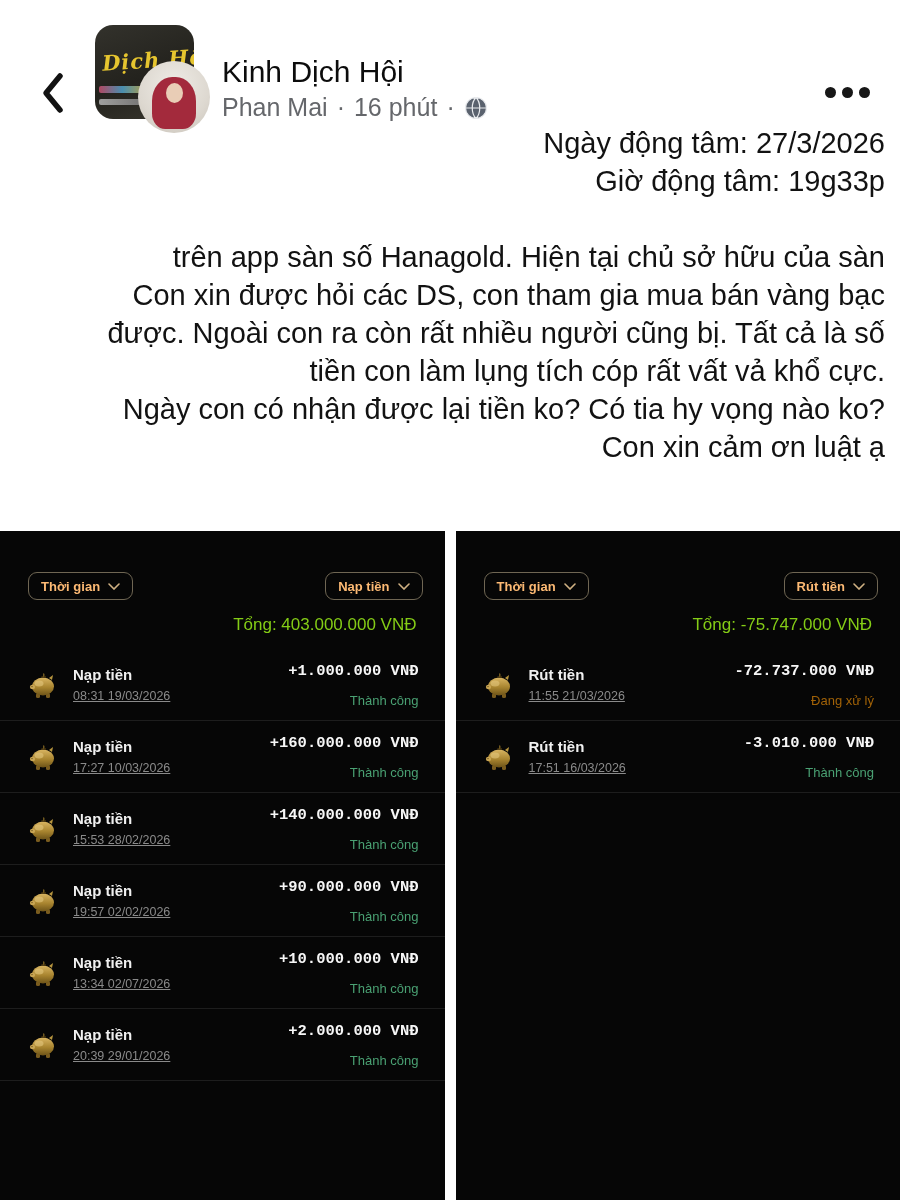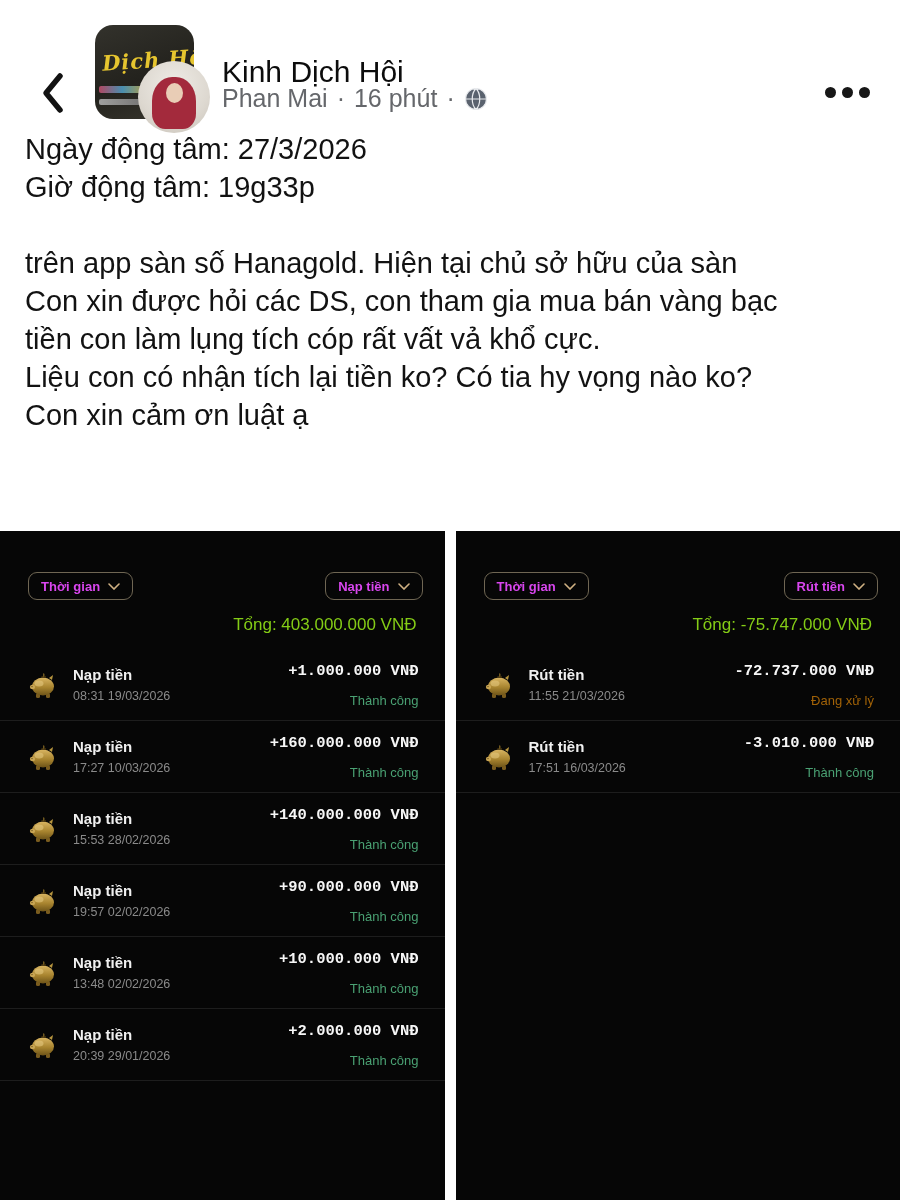--- a/index.html
+++ b/index.html
@@ -20,50 +20,50 @@
     background:linear-gradient(90deg,#c94f6e,#4fa1c9,#c9b44f,#7a5fb0); opacity:.85; }
   .avatar-strip2 { position:absolute; left:4px; bottom:14px; width:78px; height:6px; border-radius:2px;
     background:linear-gradient(90deg,#bdbdbd,#8d8d8d,#cfcfcf); opacity:.8; }
   .avatar-photo { position:absolute; left:43px; top:36px; width:72px; height:72px; border-radius:50%;
     background:radial-gradient(circle at 50% 35%,#efece6 0%,#ddd8d0 60%,#c8c2b8 100%); overflow:hidden; }
   .hoodie { position:absolute; left:14px; top:16px; width:44px; height:52px; border-radius:46% 46% 30% 30%;
     background:#a32a3c; }
   .hood-face { position:absolute; left:28px; top:22px; width:17px; height:20px; border-radius:50%;
     background:#e9cdb6; }
   .title { position:absolute; left:222px; top:35px; font-size:30px; font-weight:400; color:#0c0c0c; }
-  .subtitle { position:absolute; left:222px; top:64px; font-size:25px; color:#65676b;
+  .subtitle { position:absolute; left:222px; top:73px; font-size:25px; color:#65676b;
     display:flex; align-items:center; gap:9px; }
   .subtitle .author { color:#65676b; }
   .dot-sep { font-size:25px; color:#65676b; }
   .menu-btn { position:absolute; right:28px; top:55px; width:50px; height:34px; display:flex;
     align-items:center; justify-content:center; gap:6px; cursor:pointer; }
   .menu-btn i { width:11px; height:11px; border-radius:50%; background:#171717; display:block; }
 
   
-  .post-text { position:absolute; left:25px; top:130px; width:860px; }
+  .post-text { position:absolute; left:25px; top:124px; width:860px;text-align:right; }
   .post-text div { font-size:29px; line-height:38px; color:#121212; white-space:nowrap; min-height:38px; }
 
   
   .attachments { position:absolute; left:0; top:531px; width:900px; height:669px;
     display:flex; gap:11px; background:#ffffff; }
   .panel { position:relative; background:#060606; height:669px; flex:1 1 0; overflow:hidden; }
   .panel-filters { position:absolute; top:41px; left:28px; right:22px; display:flex;
     justify-content:space-between; align-items:center; }
   .pill { display:inline-flex; align-items:center; gap:8px; height:28px; padding:0 12px;
-    border:1px solid #6f6653; border-radius:9px; background:transparent; color:#d946ef;
+    border:1px solid #6f6653; border-radius:9px; background:transparent; color:#fdba74;
     font-size:13px; font-weight:700; cursor:pointer; font-family:"Liberation Sans", sans-serif; }
   .pill svg { display:block; }
   .panel-total { position:absolute; top:84px; right:28px; color:#84cc16; font-size:17px; }
   .txn-list { position:absolute; top:118px; left:0; right:0; }
   .txn-row { display:flex; align-items:center; height:72px; padding:0 26px; cursor:pointer; }
   .txn-row + .txn-row, .txn-row:first-child { border-bottom:1px solid #1d1d1d; }
   .piggy { width:34px; height:34px; flex:0 0 auto; display:flex; align-items:center; justify-content:center; }
   .txn-left { margin-left:13px; }
   .txn-title { color:#f0f0f0; font-size:15px; font-weight:700; }
-  .txn-date { color:#8a8a8a; font-size:12.5px; margin-top:6px; }
+  .txn-date { color:#8a8a8a; font-size:12.5px; margin-top:6px;text-decoration:underline; }
   .txn-right { margin-left:auto; text-align:right; }
   .txn-amount { color:#f6f6f6; font-size:15.5px; font-weight:700;font-family:Liberation Mono, monospace; }
   .txn-status { font-size:13px; margin-top:13px; }
   .txn-status.success { color:#4aa173; }
   .txn-status.pending { color:#a16207;text-align:right; }
 </style>
 </head>
 <body>
 
 <div class="screen">
@@ -106,22 +106,23 @@
       <i></i>
     </div>
   </div>
 
   <div class="post-text">
     <div>Ngày động tâm: 27/3/2026</div>
     <div>Giờ động tâm: 19g33p</div>
     <div></div>
     <div>trên app sàn số Hanagold. Hiện tại chủ sở hữu của sàn</div>
     <div>Con xin được hỏi các DS, con tham gia mua bán vàng bạc</div>
+    <div>được. Ngoài con ra còn rất nhiều người cũng bị. Tất cả là số</div>
     <div>tiền con làm lụng tích cóp rất vất vả khổ cực.</div>
-    <div>Liệu con có nhận tích lại tiền ko? Có tia hy vọng nào ko?</div>
+    <div>Ngày con có nhận được lại tiền ko? Có tia hy vọng nào ko?</div>
     <div>Con xin cảm ơn luật ạ</div>
   </div>
 
   <div class="attachments">
 
     <div class="panel">
       <div class="panel-filters">
         <button class="pill">
           <span>Thời gian</span>
           <svg width="12" height="7" viewBox="0 0 12 7">
@@ -273,21 +274,21 @@
         <ellipse cx="16" cy="17.5" rx="11" ry="9" fill="url(#gold)"></ellipse>
         <ellipse cx="12" cy="14.5" rx="4.5" ry="3" fill="#e8cc84" opacity="0.55"></ellipse>
         <ellipse cx="5.5" cy="18" rx="2.6" ry="2.2" fill="#c9a654"></ellipse>
         <circle cx="5" cy="17.6" r="0.7" fill="#5e4614"></circle>
         <rect x="14.2" y="7.2" width="5" height="1.6" rx="0.8" fill="#4e3a10"></rect>
         <path d="M16.5 4.5 q0.9 1.6 0 3" stroke="#8a6d26" stroke-width="1.2" fill="none"></path>
       </svg>
     </span>
     <div class="txn-left">
       <div class="txn-title">Nạp tiền</div>
-      <div class="txn-date">13:48 02/02/2026</div>
+      <div class="txn-date">13:34 02/07/2026</div>
     </div>
     <div class="txn-right">
       <div class="txn-amount">+10.000.000 VNĐ</div>
       <div class="txn-status success">Thành công</div>
     </div>
   </div>
           <div class="txn-row">
     <span class="piggy">
       <svg width="32" height="32" viewBox="0 0 32 32">
         <defs>

